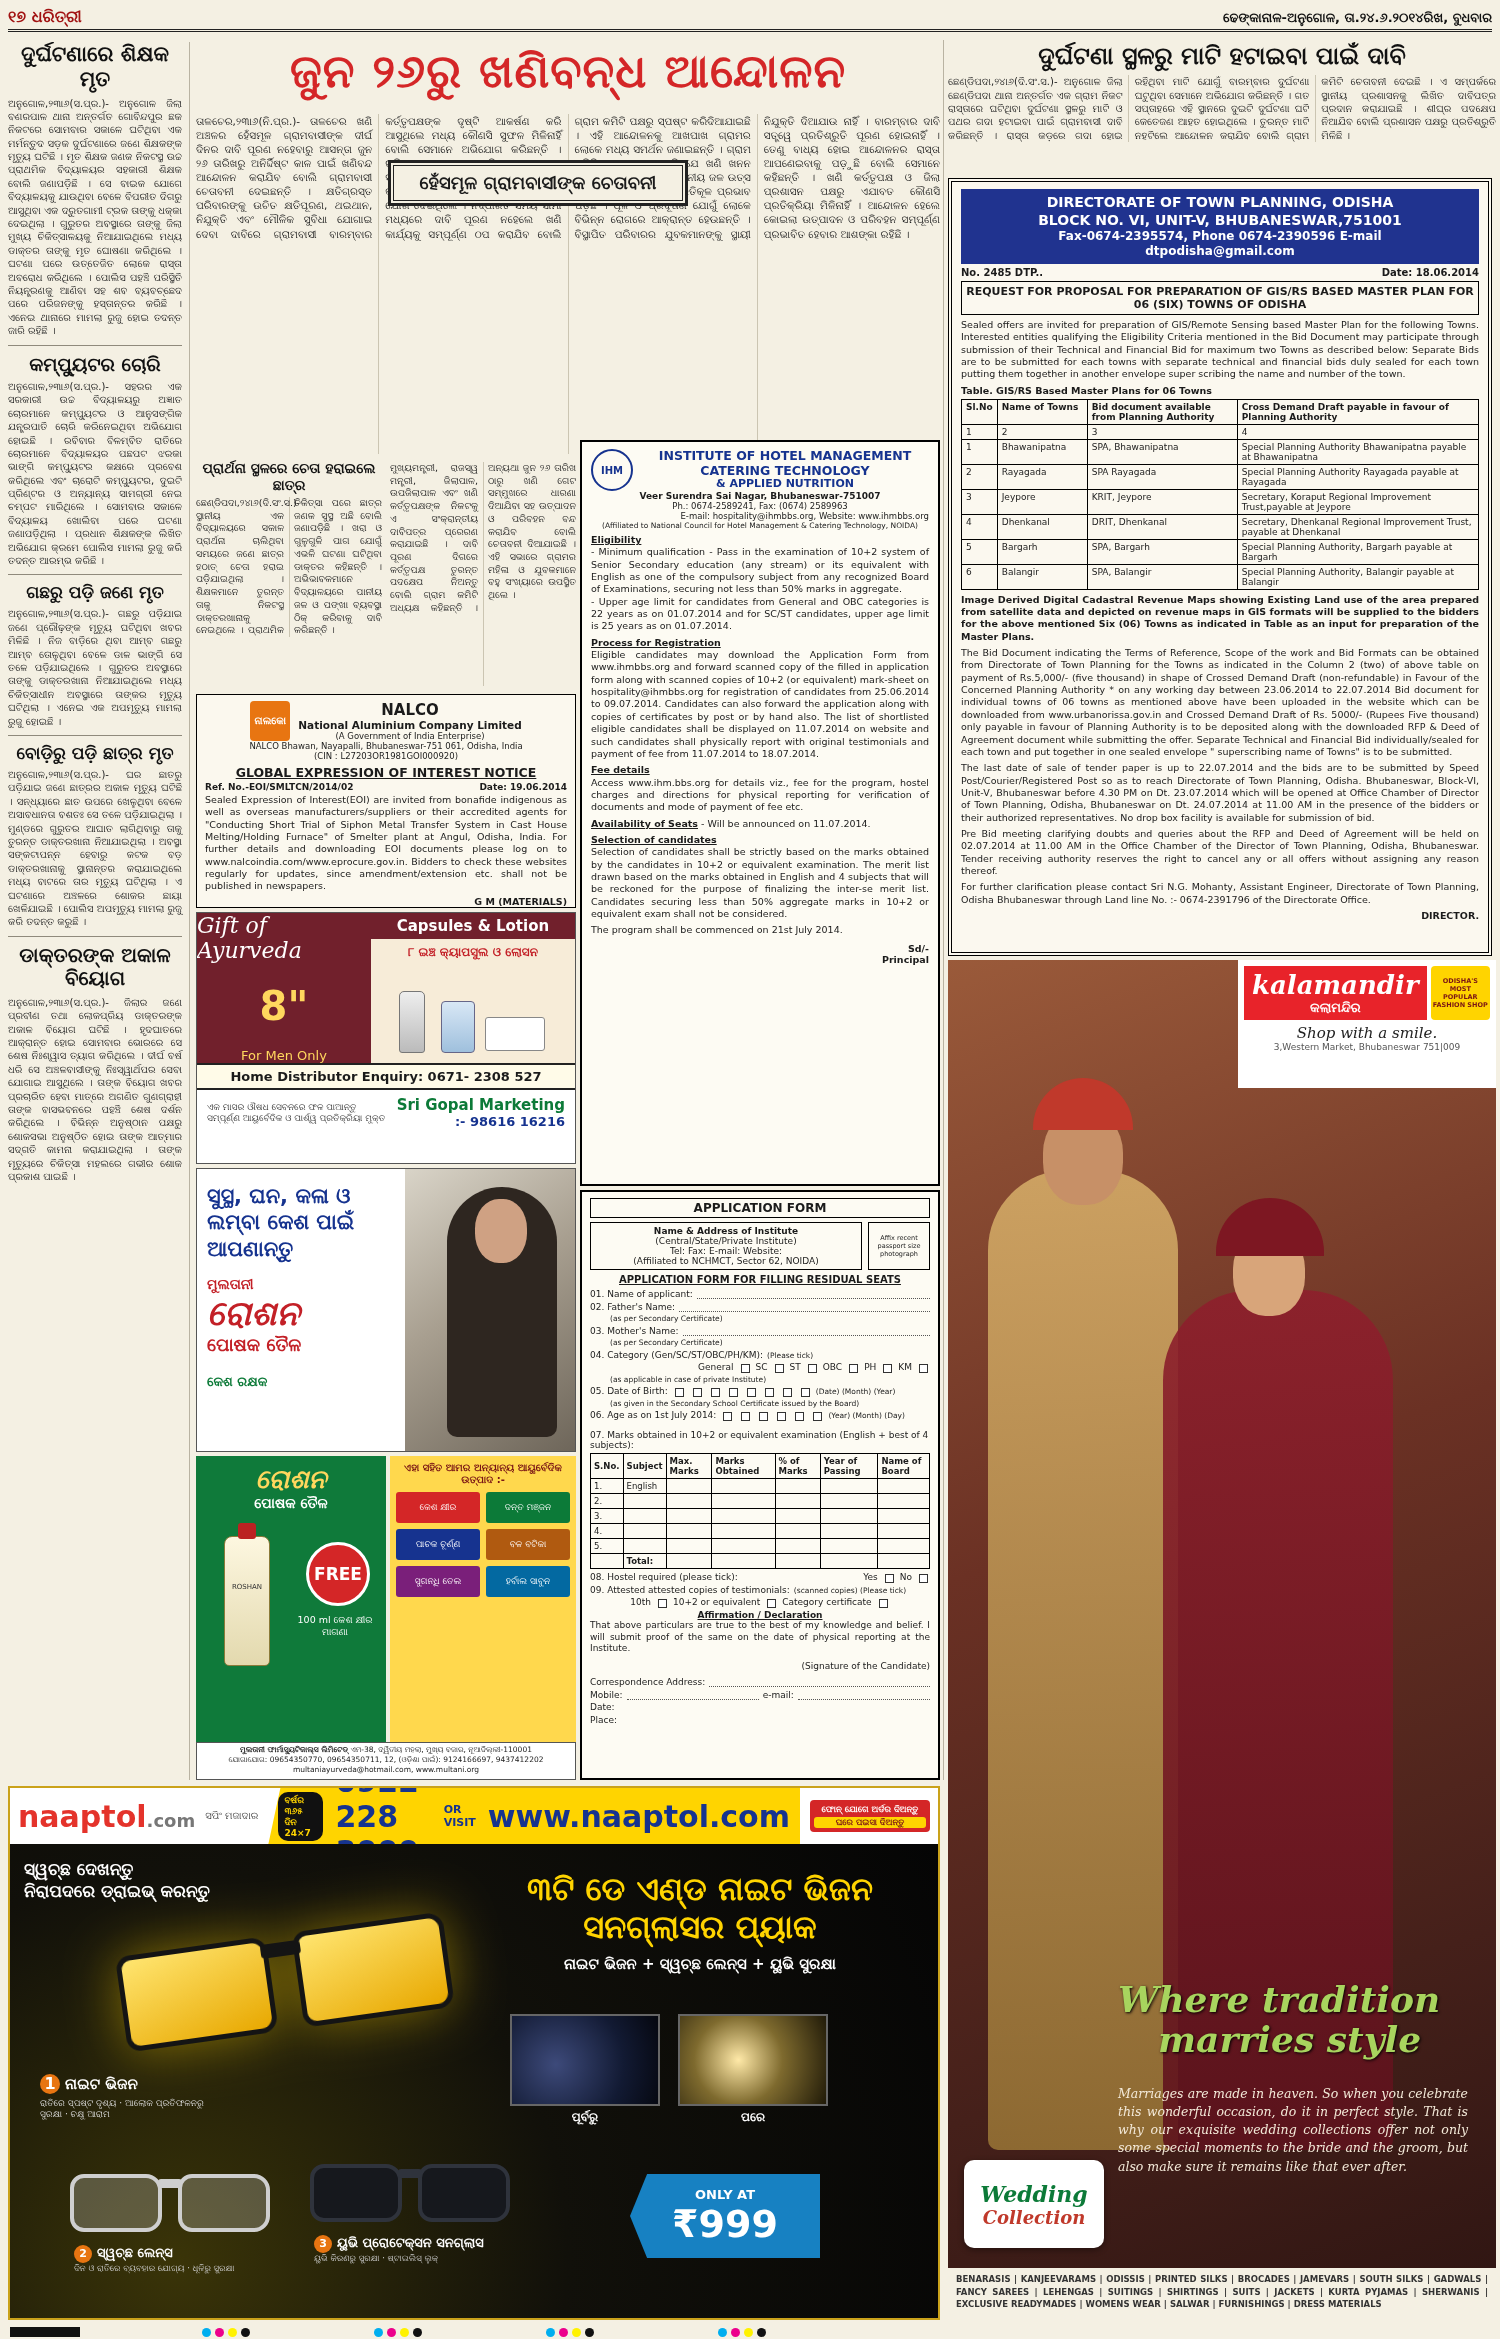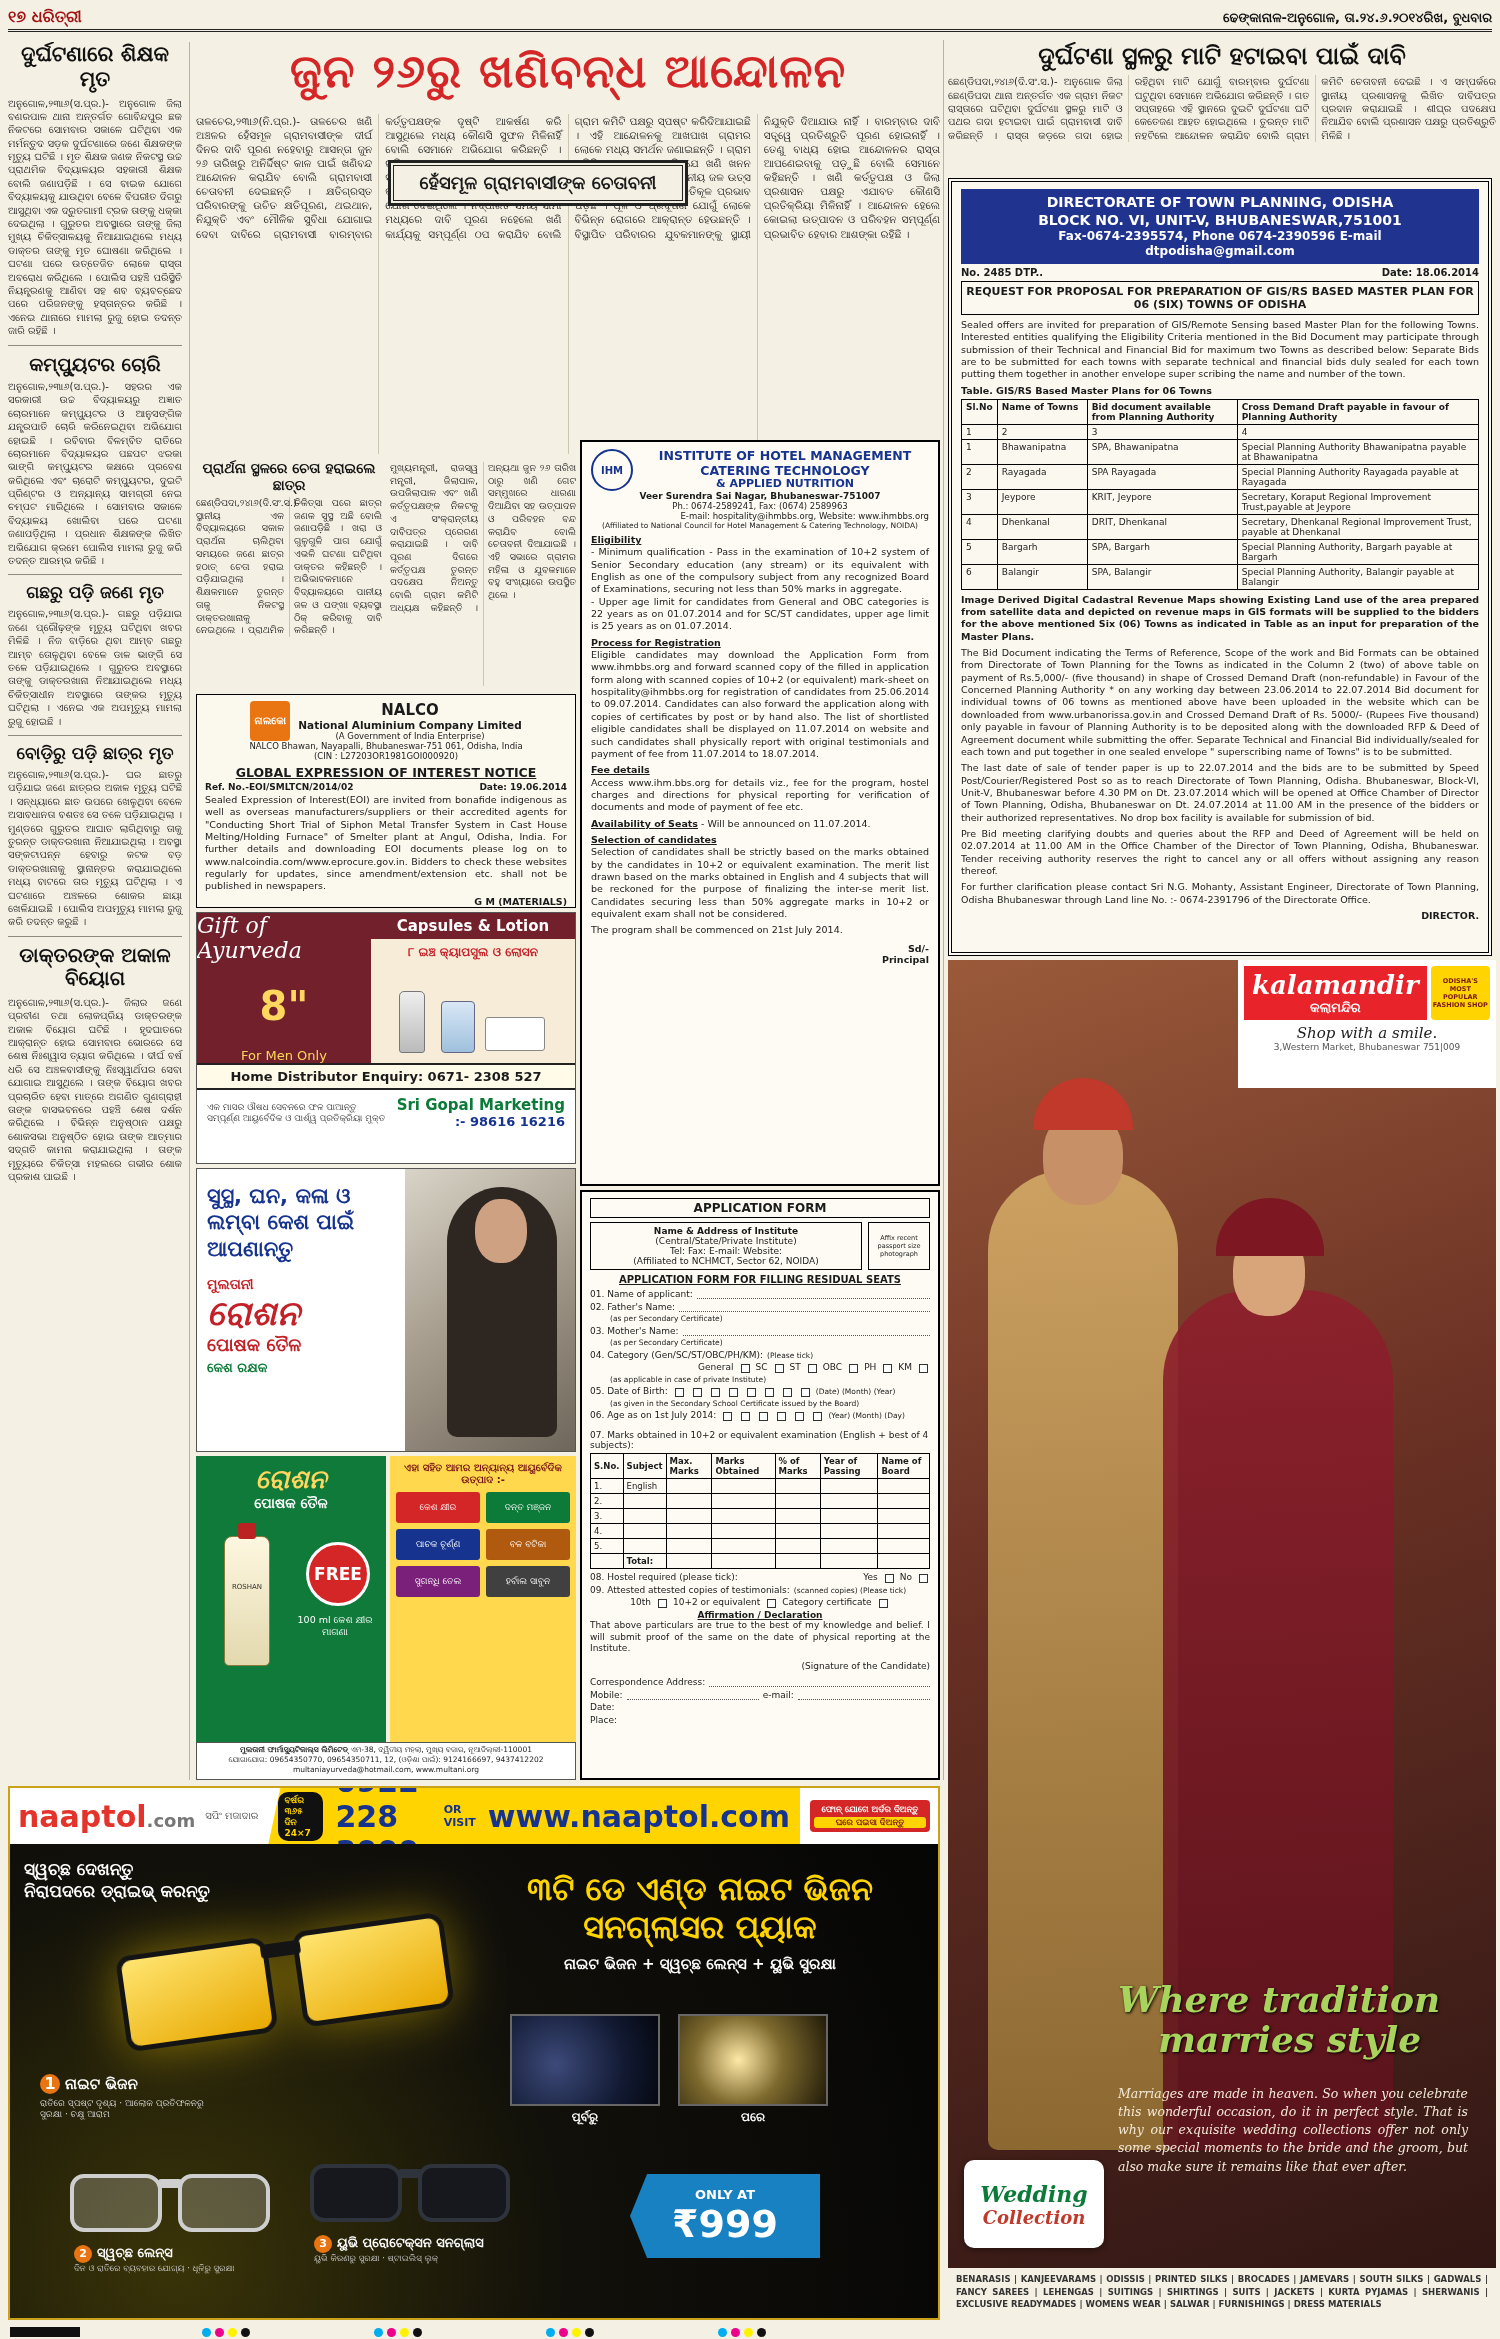--- a/index.html
+++ b/index.html
@@ -163,21 +163,21 @@
       <div style="width:55%;padding:14px 10px;display:flex;flex-direction:column;gap:2px">
         <div style="color:#16338f;font-weight:bold;font-size:21px;line-height:1.25">
           <div>ସୁସ୍ଥ, ଘନ, କଳା ଓ</div>
           <div>ଲମ୍ବା କେଶ ପାଇଁ</div>
           <div>ଆପଣାନ୍ତୁ</div>
         </div>
         <div style="margin-top:12px">
           <div style="color:#c32027;font-weight:bold;font-size:14px">ମୁଲତାନୀ</div>
           <div class="script" style="color:#c32027;font-weight:bold;font-size:34px">ରୋଶନ</div>
           <div style="color:#c32027;font-weight:bold;font-size:18px">ପୋଷକ ତୈଳ</div>
-          <div style="color:#0c7a38;font-weight:bold;font-size:13px;margin-top:4px">କେଶ ରକ୍ଷକ</div>
+          <div style="color:#0c7a38;font-weight:bold;font-size:13px;margin-top:18px">କେଶ ରକ୍ଷକ</div>
         </div>
       </div>
       <div style="flex:1;background:linear-gradient(145deg,#d9d4c8 0%,#a89f90 45%,#6e665a 100%);position:relative">
         <div style="position:absolute;right:18px;top:18px;width:110px;height:250px;background:#2e2620;border-radius:55px 55px 10px 10px"></div>
         <div style="position:absolute;right:48px;top:30px;width:52px;height:64px;background:#cfa183;border-radius:46%"></div>
       </div>
     </div>
   </div>
 
   <div class="abs" style="left:196px;top:1456px;width:190px;height:286px;background:#0f7a3a;color:#fff;overflow:hidden">
@@ -194,21 +194,21 @@
   </div>
 
   <div class="abs" style="left:390px;top:1456px;width:186px;height:286px;background:#ffd84d;overflow:hidden;padding:6px">
     <div style="font-size:10px;font-weight:bold;color:#7a1515;text-align:center;margin-bottom:6px">ଏହା ସହିତ ଆମର ଅନ୍ୟାନ୍ୟ ଆୟୁର୍ବେଦିକ ଉତ୍ପାଦ :-</div>
     <div style="display:grid;grid-template-columns:1fr 1fr;gap:6px">
       <div style="background:#d42627;color:#fff;font-size:9px;text-align:center;padding:10px 2px;border-radius:3px">କେଶ କ୍ଷୀର</div>
       <div style="background:#0c7a38;color:#fff;font-size:9px;text-align:center;padding:10px 2px;border-radius:3px">ଦନ୍ତ ମଞ୍ଜନ</div>
       <div style="background:#16338f;color:#fff;font-size:9px;text-align:center;padding:10px 2px;border-radius:3px">ପାଚକ ଚୂର୍ଣ୍ଣ</div>
       <div style="background:#b05a10;color:#fff;font-size:9px;text-align:center;padding:10px 2px;border-radius:3px">ବଳ ବଟିକା</div>
       <div style="background:#7a1f7a;color:#fff;font-size:9px;text-align:center;padding:10px 2px;border-radius:3px">ସୁଗନ୍ଧି ତେଲ</div>
-      <div style="background:#404040;color:#fff;font-size:9px;text-align:center;padding:10px 2px;border-radius:3px">ହର୍ବାଲ ସାବୁନ</div>
+      <div style="background:#0369a1;color:#fff;font-size:9px;text-align:center;padding:10px 2px;border-radius:3px">ହର୍ବାଲ ସାବୁନ</div>
     </div>
   </div>
 
   <div class="abs" style="left:196px;top:1742px;width:380px;height:38px;background:#fff;border:1px solid #555;font-size:7.5px;text-align:center;padding:2px;line-height:1.3;overflow:hidden">
     <span style="font-weight:bold">ମୁଲତାନୀ ଫାର୍ମାସ୍ୟୁଟିକାଲ୍ସ ଲିମିଟେଡ୍</span>
     <span>ଏମ-38, ଦ୍ୱିତୀୟ ମହଲା, ମୁଖ୍ୟ ବଜାର, ନୂଆଦିଲ୍ଲୀ-110001</span><br>
     <span>ଯୋଗାଯୋଗ: 09654350770, 09654350711, 12, (ଓଡ଼ିଶା ପାଇଁ): 9124166697, 9437412202</span><br>
     <span>multaniayurveda@hotmail.com, www.multani.org</span>
   </div>
 

